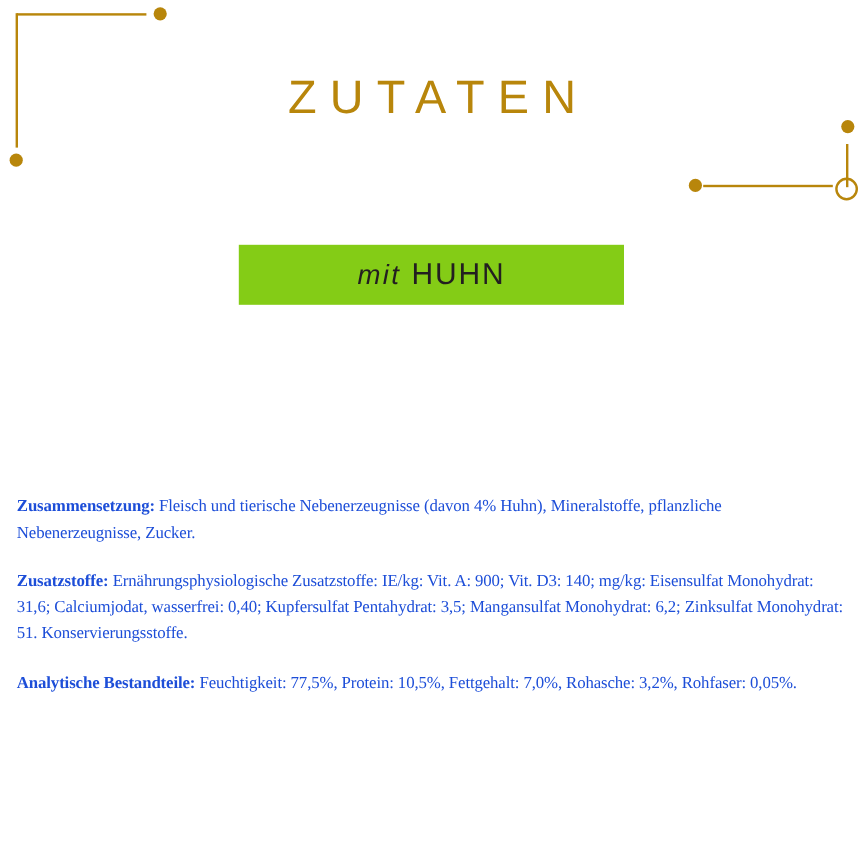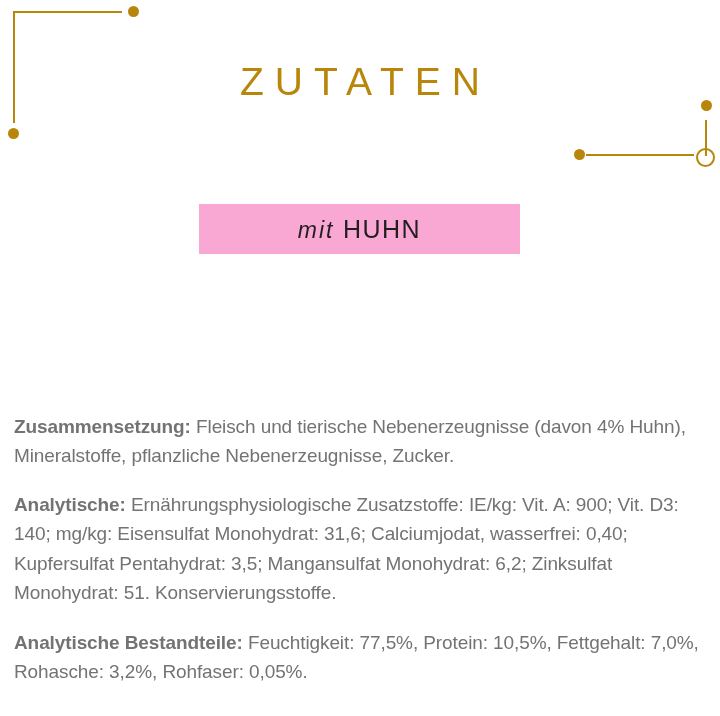--- a/index.html
+++ b/index.html
@@ -73,21 +73,21 @@
     text-indent: 11px;
   }
 
   
   .variant-banner {
     position: absolute;
     left: 199px;
     top: 204px;
     width: 321px;
     height: 50px;
-    background: #f9a8d4;
+    background: #84cc16;
     display: flex;
     align-items: center;
     justify-content: center;
   }
   .variant-text {
     font-size: 25px;
     letter-spacing: 1.5px;
     color: #231f20;
     font-family: "Liberation Sans", sans-serif;
     white-space: pre;
@@ -99,25 +99,25 @@
   }
 
   
   .content {
     position: absolute;
     left: 14px;
     top: 412px;
     width: 690px;
   }
   .para {
-    font-size: 19px;
+    font-size: 14px;
     line-height: 1.55;
-    color: #737373;
+    color: #1d4ed8;
     margin: 0 0 19px 0;
-    font-family: Liberation Sans, sans-serif;
+    font-family: Liberation Serif, serif;
     letter-spacing: -0.1px;
   }
   .para:last-child { margin-bottom: 0; margin-top: 20px; }
   .para .lbl {
     font-weight: bold;
   }
 </style>
 </head>
 <body>
 
@@ -141,19 +141,19 @@
   <div class="title">ZUTATEN</div>
 
   <div class="variant-banner">
     <div class="variant-text"><span class="em">mit</span> <span>HUHN</span></div>
   </div>
 
   <div class="content">
 
     <p class="para"><span class="lbl">Zusammensetzung:</span><span> Fleisch und tierische Nebenerzeugnisse (davon 4% Huhn), Mineralstoffe, pflanzliche Nebenerzeugnisse, Zucker.</span></p>
 
-    <p class="para"><span class="lbl">Analytische:</span><span> Ernährungsphysiologische Zusatzstoffe: IE/kg: Vit. A: 900; Vit. D3: 140; mg/kg: Eisensulfat Monohydrat: 31,6; Calciumjodat, wasserfrei: 0,40; Kupfersulfat Pentahydrat: 3,5; Mangansulfat Monohydrat: 6,2; Zinksulfat Monohydrat: 51. Konservierungsstoffe.</span></p>
+    <p class="para"><span class="lbl">Zusatzstoffe:</span><span> Ernährungsphysiologische Zusatzstoffe: IE/kg: Vit. A: 900; Vit. D3: 140; mg/kg: Eisensulfat Monohydrat: 31,6; Calciumjodat, wasserfrei: 0,40; Kupfersulfat Pentahydrat: 3,5; Mangansulfat Monohydrat: 6,2; Zinksulfat Monohydrat: 51. Konservierungsstoffe.</span></p>
 
     <p class="para"><span class="lbl">Analytische Bestandteile:</span><span> Feuchtigkeit: 77,5%, Protein: 10,5%, Fettgehalt: 7,0%, Rohasche: 3,2%, Rohfaser: 0,05%.</span></p>
 
   </div>
 
 </div>
 
 </body></html>

